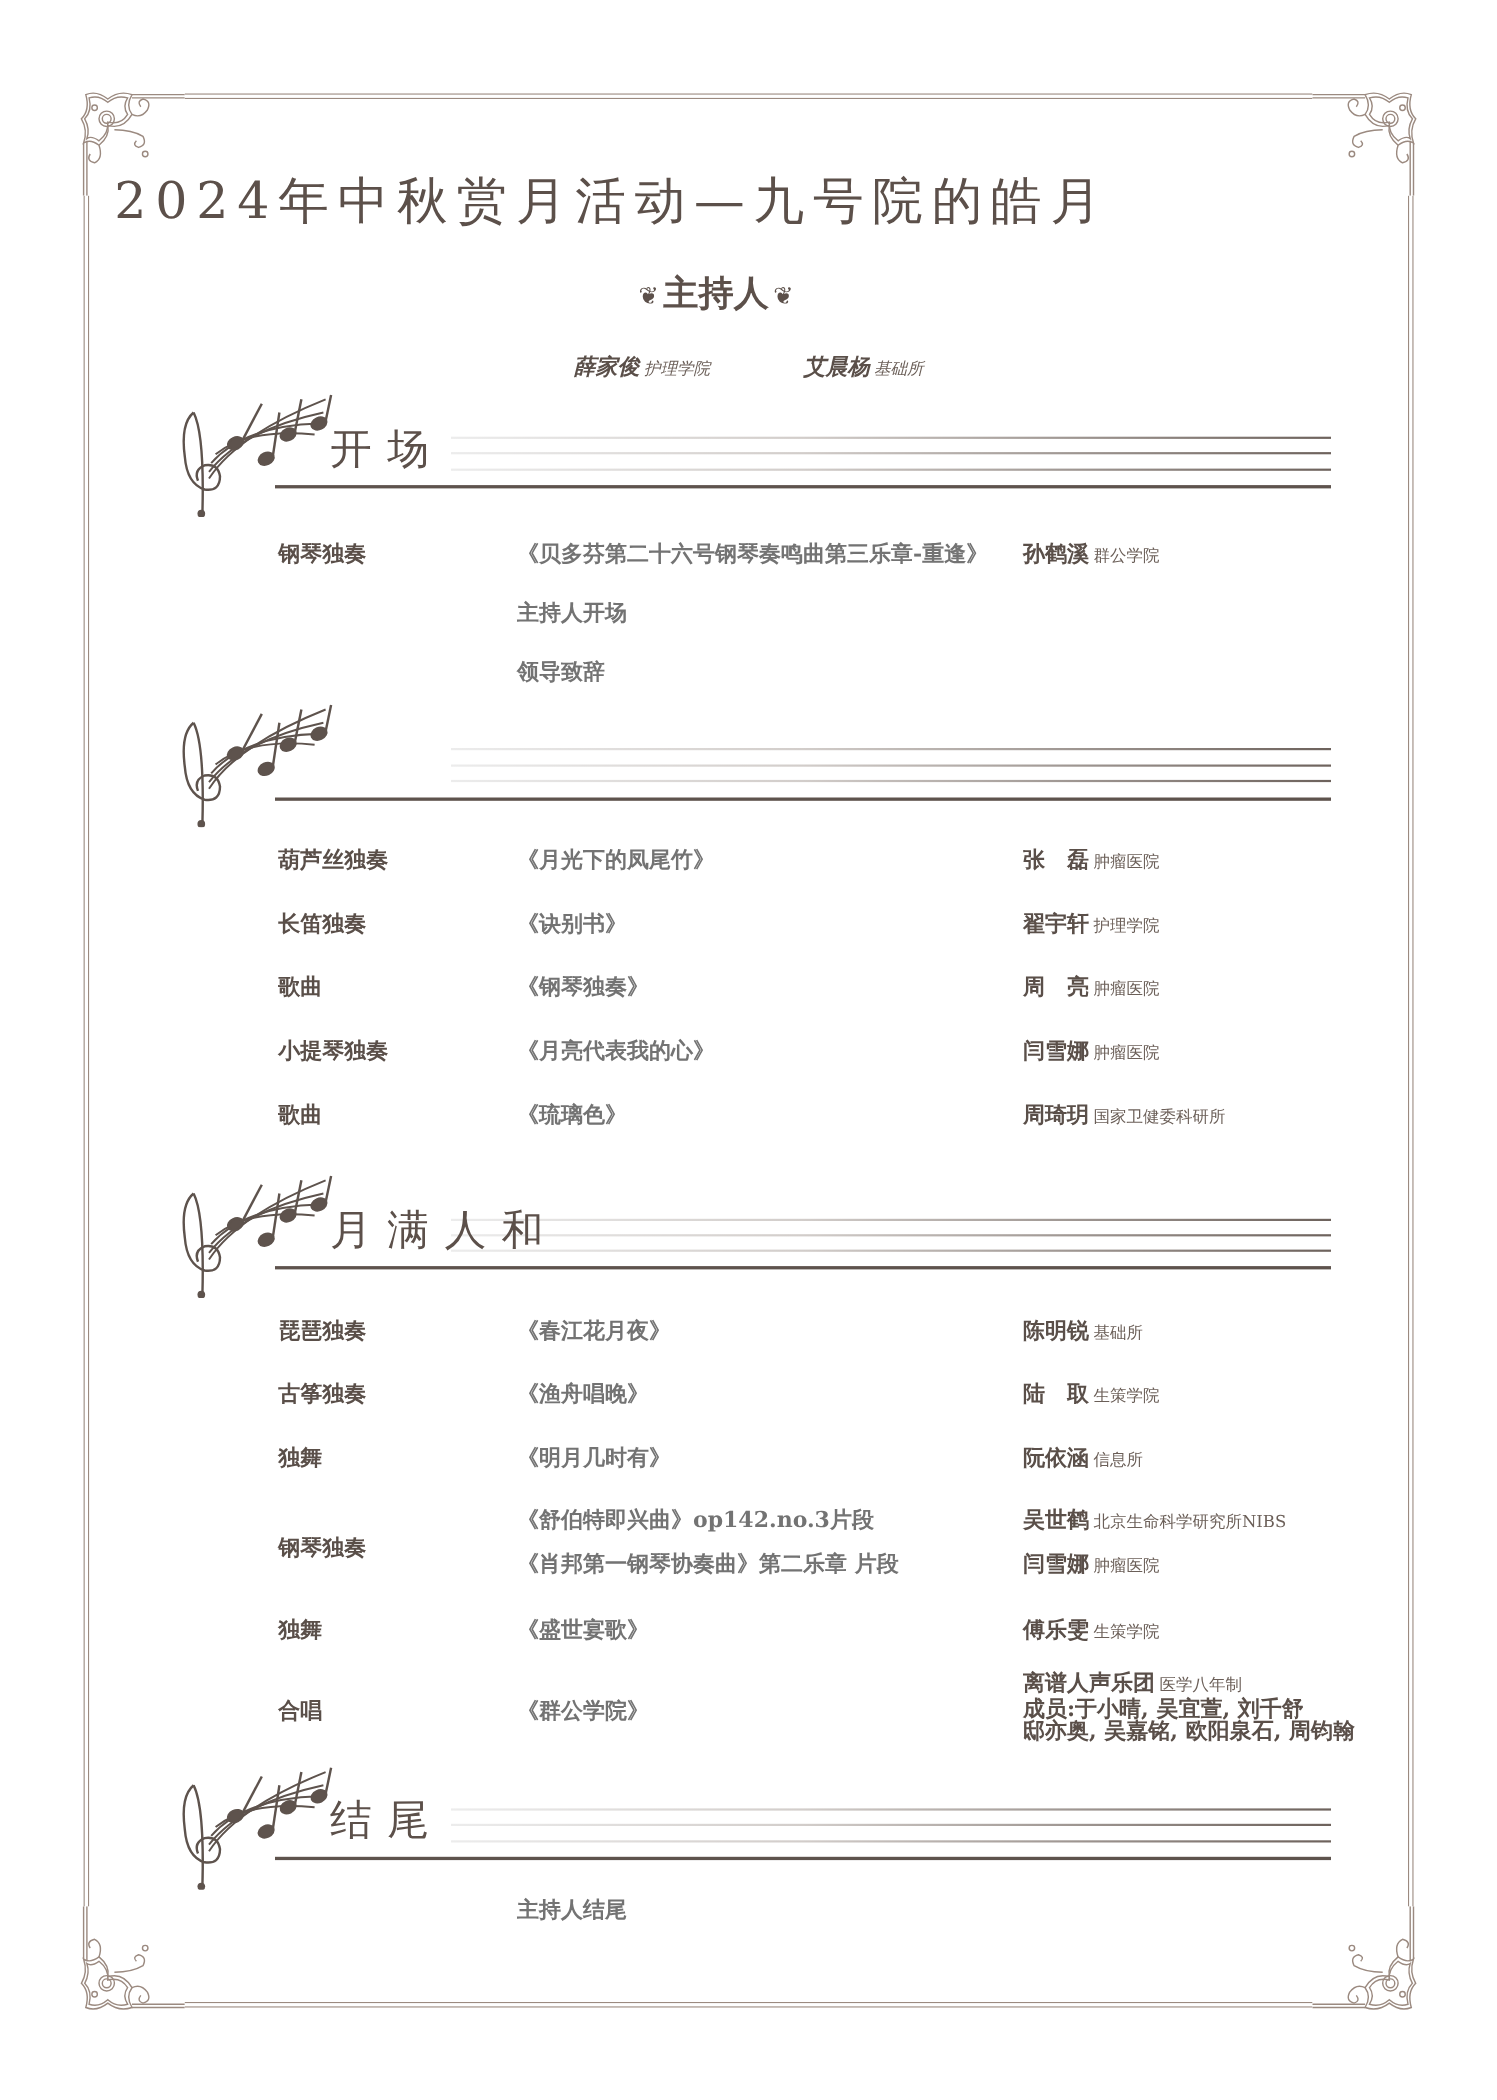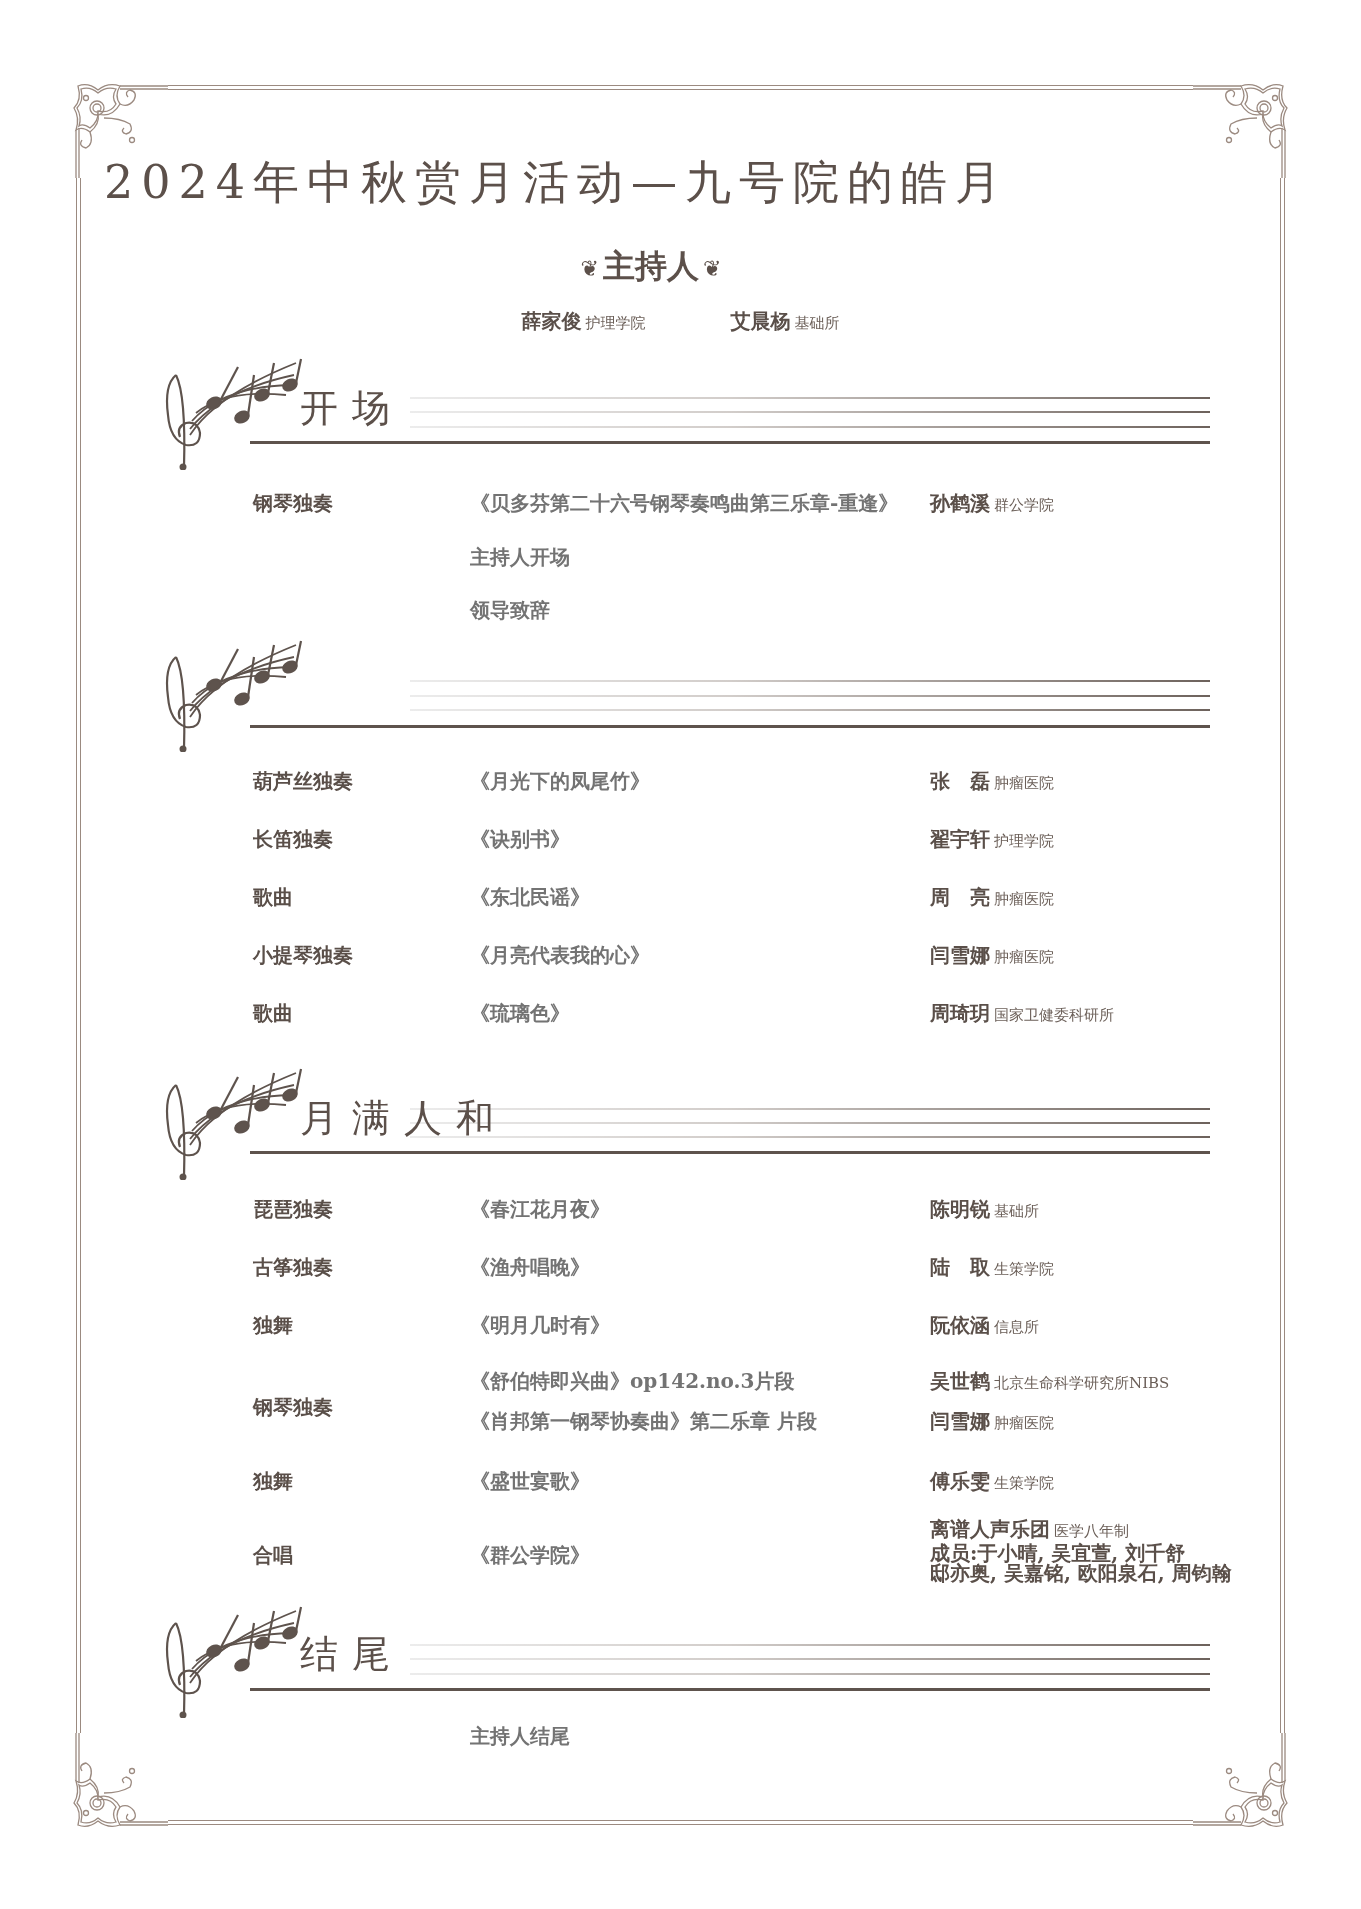--- a/index.html
+++ b/index.html
@@ -15,21 +15,21 @@
   .corner.tr { left: 1193px; top: 78px; transform: scaleX(-1); }
   .corner.bl { left: 68px; top: 1733px; transform: scaleY(-1); }
   .corner.br { left: 1193px; top: 1733px; transform: scale(-1,-1); }
 
   .title { position: absolute; left: 0; width: 1113px; top: 152px; text-align: center; font-family: "DejaVu Serif", serif; font-size: 46px; letter-spacing: 8px; color: #5c504a; }
 
   .host-head { position: absolute; left: 0; width: 1302px; top: 245px; text-align: center; font-size: 32px; font-weight: bold; color: #5c504a; }
   .host-head .swirl { font-size: 22px; font-weight: normal; vertical-align: middle; margin: 0 4px; }
 
   .hosts { position: absolute; top: 308px; left: 0; width: 1361px; text-align: center; }
-  .host { display: inline-block; margin: 0 40px; }
+  .host { display: inline-block; margin: 12px 40px; font-style: italic; }
   .pname { font-weight: bold; font-size: 20px; color: #5a4f49; }
   .porg { font-size: 15px; color: #6b5f58; margin-left: 4px; }
 
   
   .section-head { position: absolute; left: 150px; width: 1060px; height: 120px; }
   .section-head .clef { position: absolute; left: 6px; top: 0; width: 150px; height: 115px; }
   .section-head .staff { position: absolute; left: 260px; right: 0; height: 2px; background: linear-gradient(to right, #ececec, #d2cdca 40%, #6d625c 100%); }
   .section-head .base { position: absolute; left: 100px; right: 0; height: 3px; background: #5e534d; }
   .section-head .sec-title { position: absolute; left: 150px; font-size: 38px; letter-spacing: 14px; color: #5c504a; font-family: "DejaVu Serif", serif; background: transparent; z-index: 2; }
 
@@ -182,21 +182,21 @@
   <span class="piece">《月光下的凤尾竹》</span>
   <span class="perf"><span class="pname">张　磊</span><span class="porg">肿瘤医院</span></span>
 </div>
 <div class="row" style="top:826px">
   <span class="type">长笛独奏</span>
   <span class="piece">《诀别书》</span>
   <span class="perf"><span class="pname">翟宇轩</span><span class="porg">护理学院</span></span>
 </div>
 <div class="row" style="top:884px">
   <span class="type">歌曲</span>
-  <span class="piece">《东北民谣》</span>
+  <span class="piece">《钢琴独奏》</span>
   <span class="perf"><span class="pname">周　亮</span><span class="porg">肿瘤医院</span></span>
 </div>
 <div class="row" style="top:942px">
   <span class="type">小提琴独奏</span>
   <span class="piece">《月亮代表我的心》</span>
   <span class="perf"><span class="pname">闫雪娜</span><span class="porg">肿瘤医院</span></span>
 </div>
 <div class="row" style="top:1000px">
   <span class="type">歌曲</span>
   <span class="piece">《琉璃色》</span>

